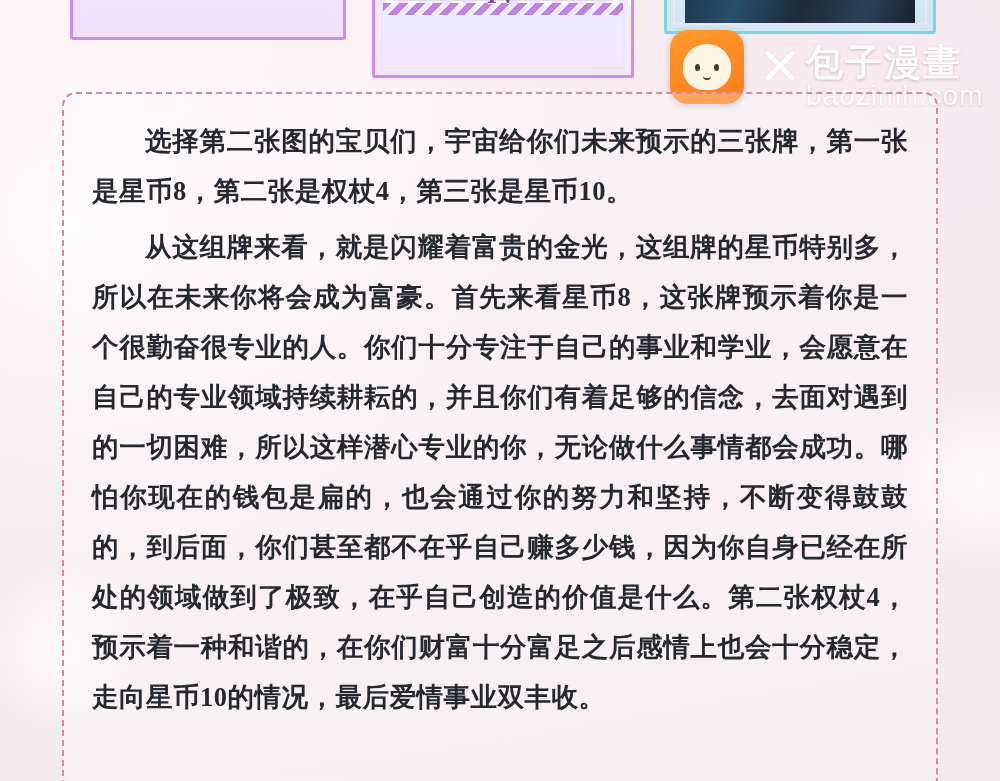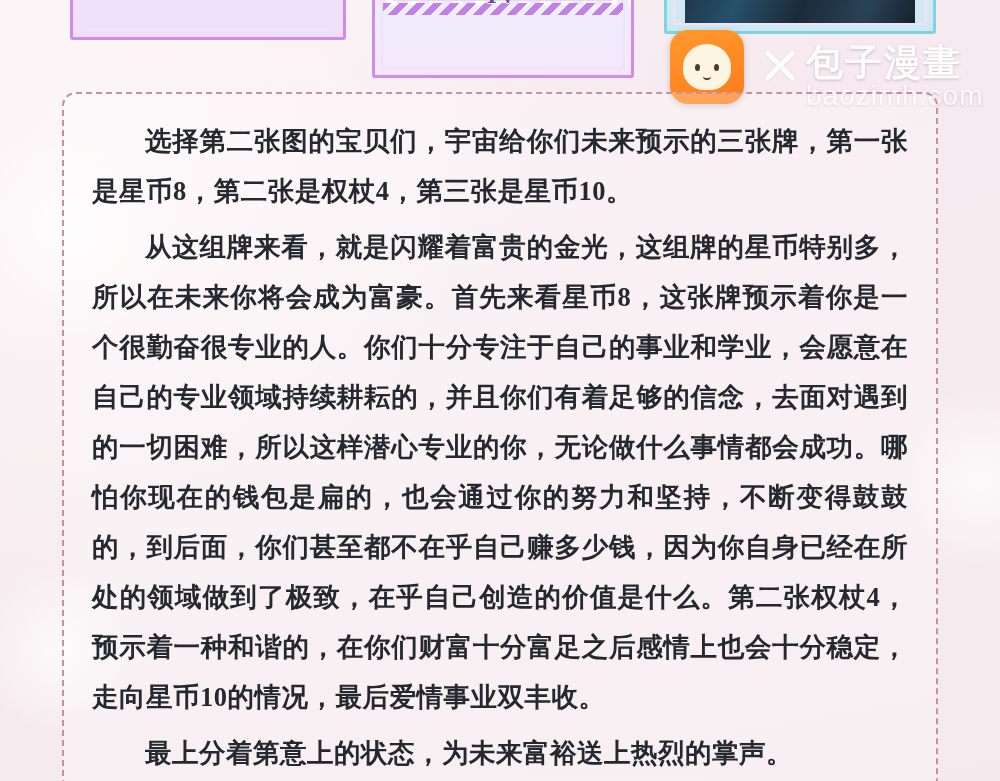--- a/index.html
+++ b/index.html
@@ -275,15 +275,14 @@
   </div>
   <div class="wm-x"></div>
   <div class="wm-cn">包子漫畫</div>
   <div class="wm-en">baozimh.com</div>
 </div>
 
 <div class="panel">
   <div class="panel-body">
     <p class="para">选择第二张图的宝贝们，宇宙给你们未来预示的三张牌，第一张是星币8，第二张是权杖4，第三张是星币10。</p>
     <p class="para">从这组牌来看，就是闪耀着富贵的金光，这组牌的星币特别多，所以在未来你将会成为富豪。首先来看星币8，这张牌预示着你是一个很勤奋很专业的人。你们十分专注于自己的事业和学业，会愿意在自己的专业领域持续耕耘的，并且你们有着足够的信念，去面对遇到的一切困难，所以这样潜心专业的你，无论做什么事情都会成功。哪怕你现在的钱包是扁的，也会通过你的努力和坚持，不断变得鼓鼓的，到后面，你们甚至都不在乎自己赚多少钱，因为你自身已经在所处的领域做到了极致，在乎自己创造的价值是什么。第二张权杖4，预示着一种和谐的，在你们财富十分富足之后感情上也会十分稳定，走向星币10的情况，最后爱情事业双丰收。</p>
-    <p class="para clipped">最上分着第意上的状态，为未来富裕送上热烈的掌声。</p>
   </div>
 </div>
 
 </body></html>

